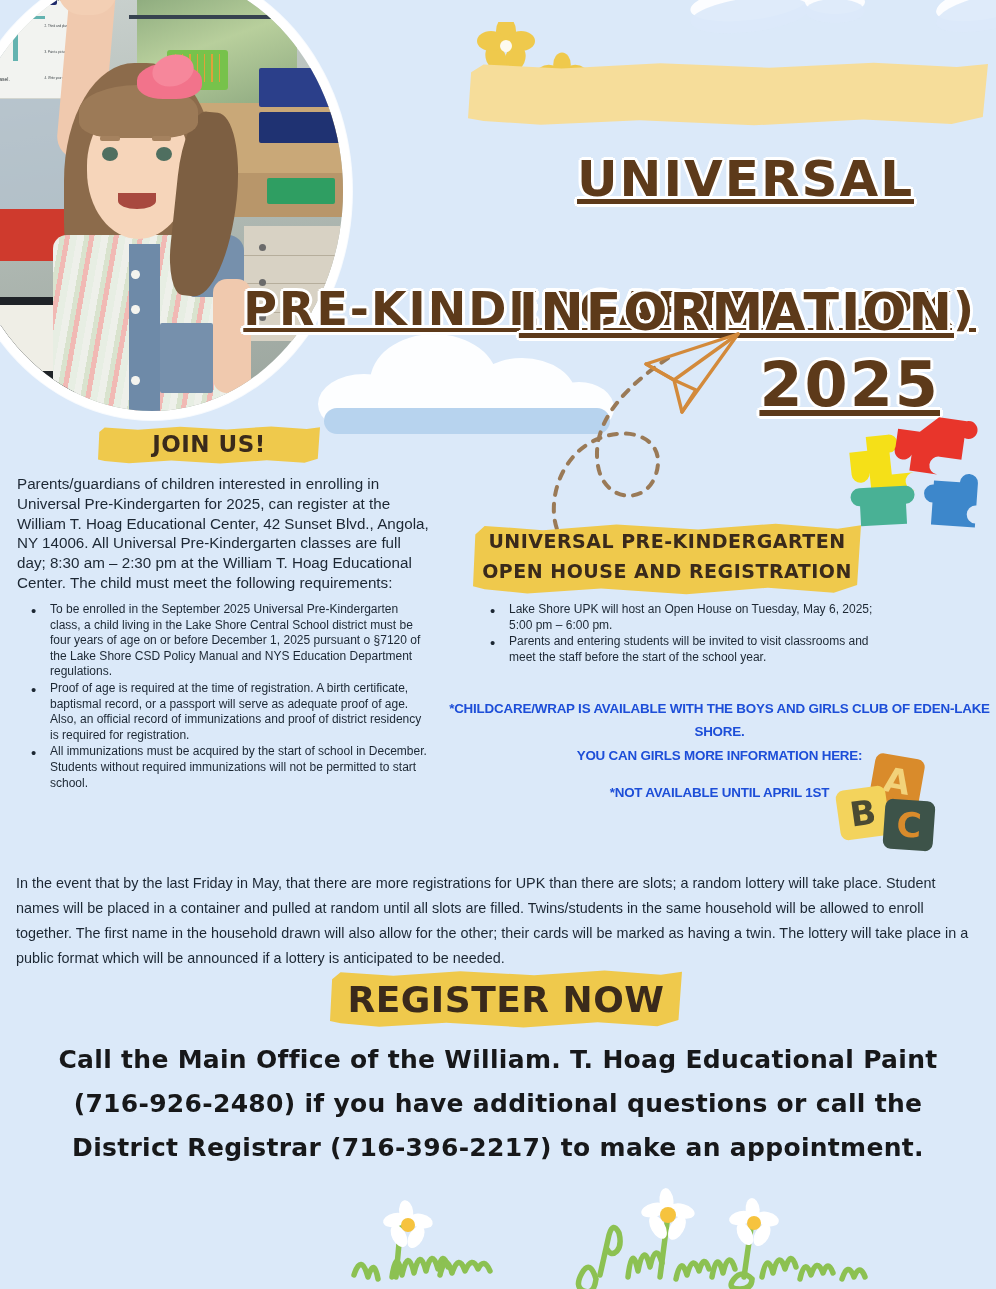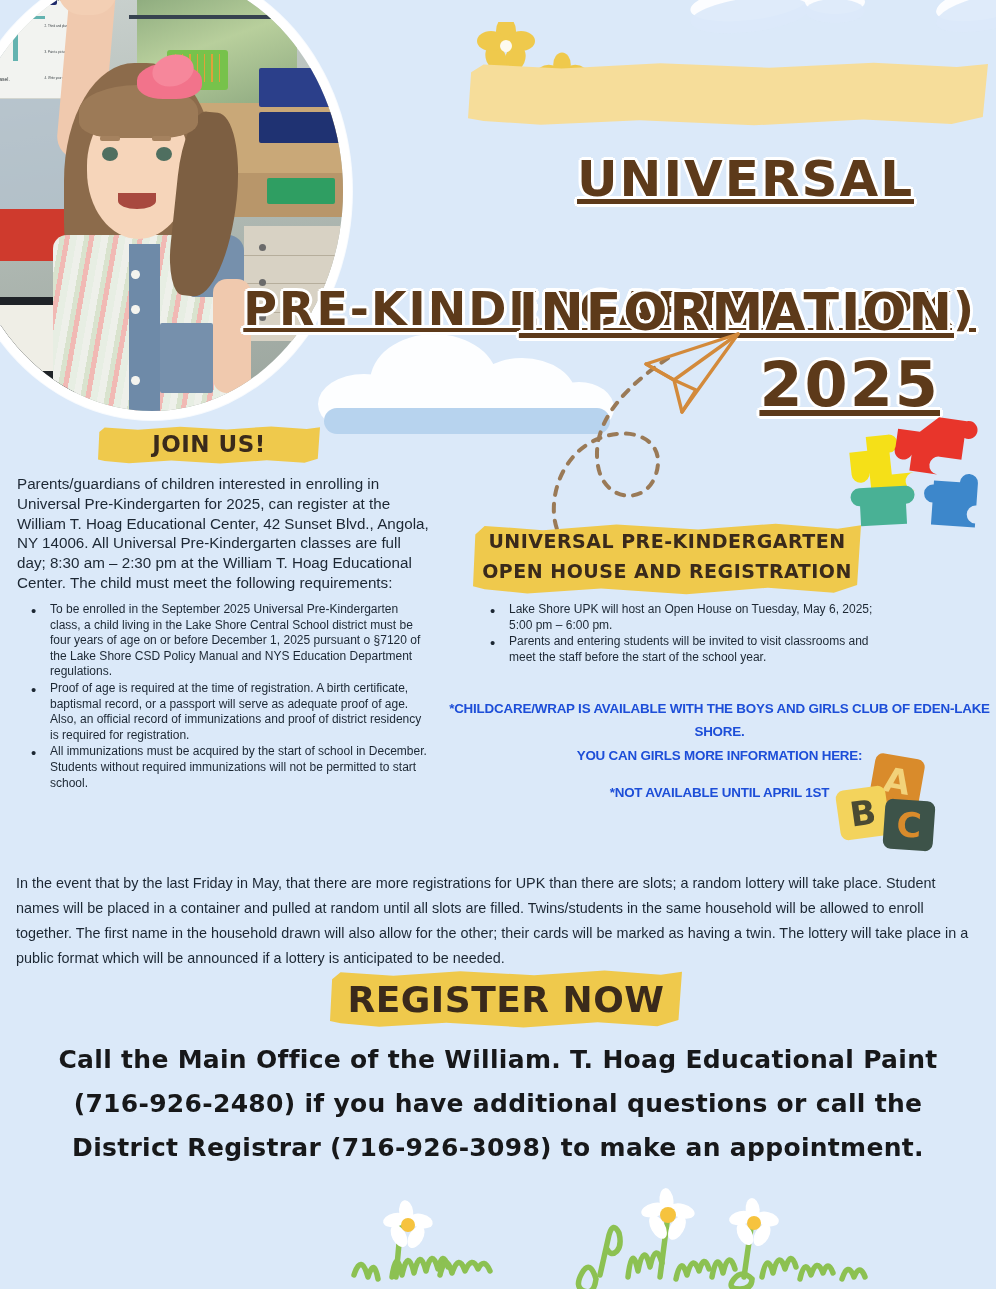--- a/index.html
+++ b/index.html
@@ -379,21 +379,21 @@
     <div class="blk" style="left:46px; top:44px; background:#3d5349; color:#d98b2b; transform:rotate(4deg);">C</div>
   </div>
 
   <div class="lottery" style="left:16px; top:871px; width:962px;">In the event that by the last Friday in May, that there are more registrations for UPK than there are slots; a random lottery will take place. Student names will be placed in a container and pulled at random until all slots are filled. Twins/students in the same household will be allowed to enroll together. The first name in the household drawn will also allow for the other; their cards will be marked as having a twin. The lottery will take place in a public format which will be announced if a lottery is anticipated to be needed.</div>
 
   <div class="hl" style="left:330px; top:970px; width:352px; height:58px;"></div>
   <div class="marker" style="position:absolute; left:330px; top:979px; width:352px; text-align:center; font-size:36px;">REGISTER NOW</div>
 
   <div class="contact" style="left:0; top:1038px;">Call the Main Office of the William. T. Hoag Educational Paint</div>
   <div class="contact" style="left:0; top:1082px;">(716-926-2480) if you have additional questions or call the</div>
-  <div class="contact" style="left:0; top:1126px;">District Registrar (716-926-3098) to make an appointment.</div>
+  <div class="contact" style="left:0; top:1126px;">District Registrar (716-396-2217) to make an appointment.</div>
 
   <svg class="grass" viewBox="0 0 996 110">
     <g fill="none" stroke="#8cc152" stroke-width="5.5" stroke-linecap="round" stroke-linejoin="round">
       <path d="M392 98 q4 -30 10 -2 q6 -28 12 -2 q6 -26 12 -2 q6 -24 12 -2 q5 -20 10 -2"></path>
       <path d="M440 96 q6 -24 12 -2 q7 -20 13 -2 q7 -16 13 -2 q6 -12 12 2"></path>
       <path d="M378 100 q-4 -22 -10 -2 q-7 -24 -14 -2"></path>
       <path d="M396 98 l5 -56 q2 -6 4 0"></path>
       <path d="M600 96 q5 -22 9 -40 q4 -14 10 -2 q3 12 -2 18 q-6 6 -10 -2"></path>
       <path d="M596 100 q-6 -20 -14 -6 q-8 14 2 18 q10 4 12 -12"></path>
       <path d="M628 98 q4 -34 10 -6 q6 -30 12 -4 q6 -26 12 -4"></path>

